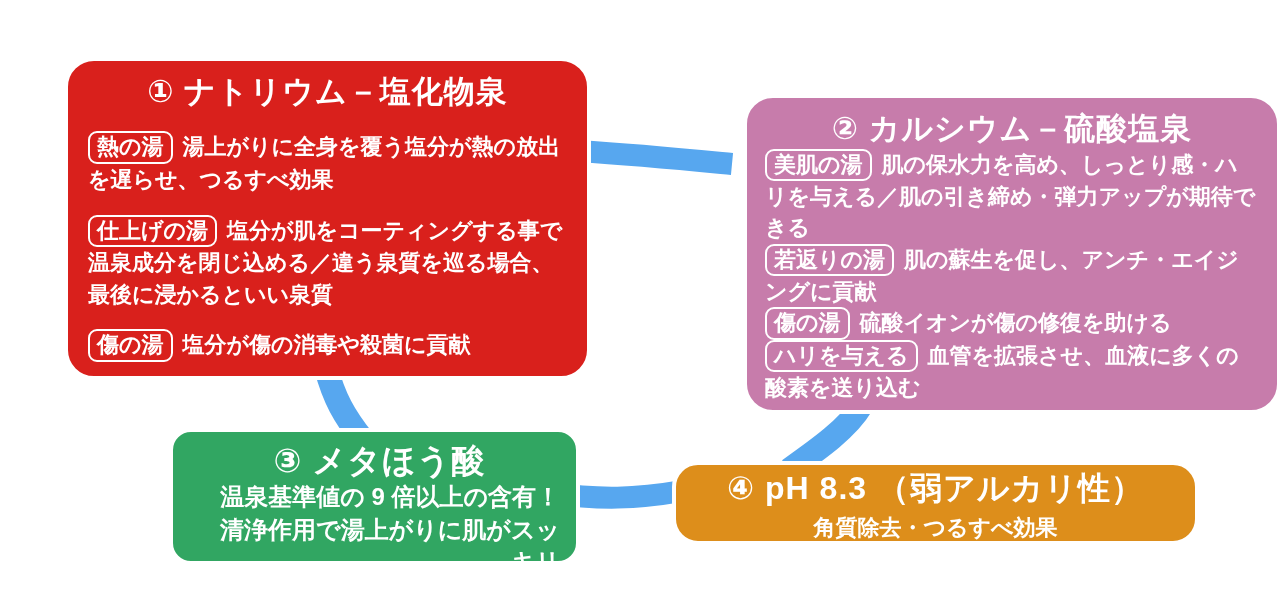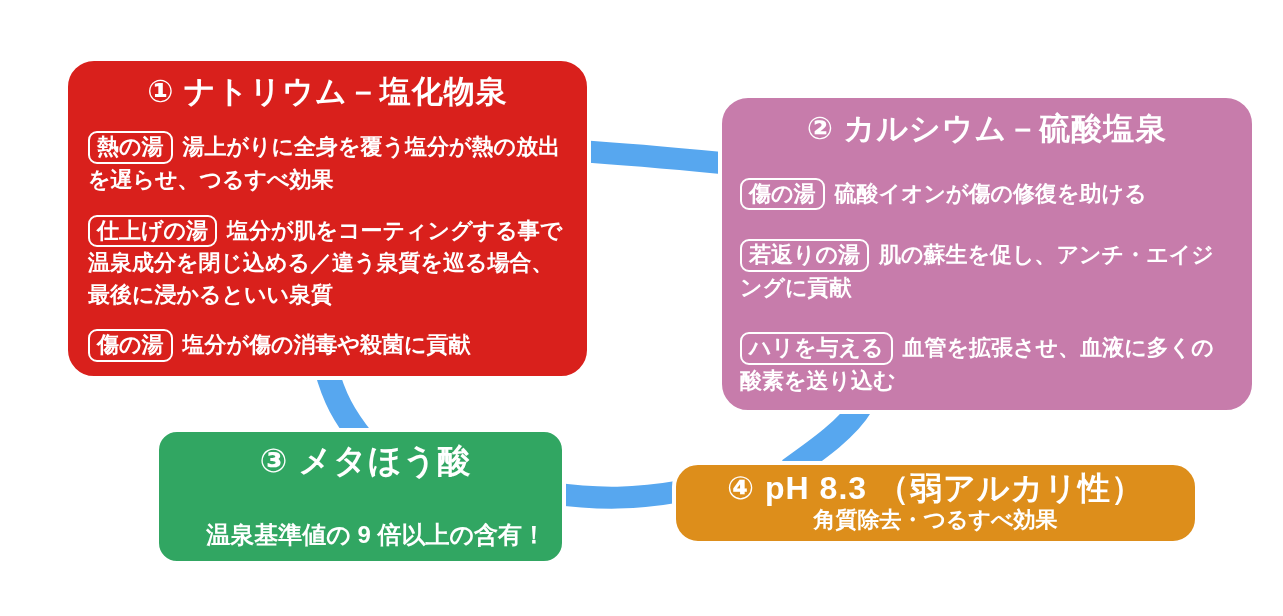--- a/index.html
+++ b/index.html
@@ -28,38 +28,38 @@
     display:inline-block;border:2px solid #ffffff;border-radius:9px;
     padding:0px 7px 1px;margin-right:10px;line-height:1.25;
   }
 
   #node-sodium-chloride{
     left:64px;top:57px;width:527px;height:323px;
     background:var(--c1,#d9201c);border-radius:30px;
     padding:12px 20px 14px;justify-content:space-between;
   }
   #node-calcium-sulfate{
-    left:718px;top:94px;width:538px;height:320px;
+    left:743px;top:94px;width:538px;height:320px;
     background:var(--c2,#c77cab);border-radius:30px;
     padding:12px 18px 14px;justify-content:space-between;
   }
   #node-metaboric-acid{
-    left:155px;top:428px;width:411px;height:137px;
+    left:169px;top:428px;width:411px;height:137px;
     background:var(--c3,#31a662);border-radius:22px;
     padding:8px 16px 10px 26px;justify-content:space-between;
   }
   #node-metaboric-acid .node-title{font-size:33px;}
   #node-metaboric-acid .plain-line{margin:0;font-weight:700;font-size:24px;line-height:1.35;text-align:right;}
   #node-ph{
     left:672px;top:461px;width:527px;height:84px;
     background:var(--c4,#dd8e1b);border-radius:26px;
     padding:5px 10px 7px;justify-content:flex-start;align-items:center;
   }
   #node-ph .node-title{font-size:32px;line-height:1.15;}
-  #node-ph .plain-line{margin:0;font-weight:700;font-size:22px;line-height:1.2;text-align:center;}
+  #node-ph .plain-line{margin:8px;font-weight:700;font-size:22px;line-height:1.2;text-align:center;}
 </style>
 </head>
 <body>
 
 <div id="canvas">
 
   <svg id="connector-layer" viewBox="0 0 1283 616" xmlns="http://www.w3.org/2000/svg">
     <path d="M 578 151 C 640 155 680 159 732 164" stroke-width="22"></path>
     <path d="M 326 368 C 334 398 344 416 363 440" stroke-width="24"></path>
     <path d="M 861 406 C 848 428 820 448 789 470" stroke-width="24"></path>
@@ -75,33 +75,37 @@
       <span class="tag">仕上げの湯</span><span>塩分が肌をコーティングする事で温泉成分を閉じ込める／違う泉質を巡る場合、最後に浸かるといい泉質</span>
     </p>
     <p class="item">
       <span class="tag">傷の湯</span><span>塩分が傷の消毒や殺菌に貢献</span>
     </p>
   </div>
 
   <div class="node" id="node-calcium-sulfate">
     <h2 class="node-title">② カルシウム－硫酸塩泉</h2>
     <p class="item">
-      <span class="tag">傷の湯</span><span>硫酸イオンが傷の修復を助ける</span>
+      <span class="tag">美肌の湯</span><span>肌の保水力を高め、しっとり感・ハリを与える／肌の引き締め・弾力アップが期待できる</span>
     </p>
     <p class="item">
       <span class="tag">若返りの湯</span><span>肌の蘇生を促し、アンチ・エイジングに貢献</span>
+    </p>
+    <p class="item">
+      <span class="tag">傷の湯</span><span>硫酸イオンが傷の修復を助ける</span>
     </p>
     <p class="item">
       <span class="tag">ハリを与える</span><span>血管を拡張させ、血液に多くの酸素を送り込む</span>
     </p>
   </div>
 
   <div class="node" id="node-metaboric-acid">
     <h2 class="node-title">③ メタほう酸</h2>
     <p class="plain-line">温泉基準値の 9 倍以上の含有！</p>
+    <p class="plain-line">清浄作用で湯上がりに肌がスッキリ</p>
   </div>
 
   <div class="node" id="node-ph">
     <h2 class="node-title">④ pH 8.3 （弱アルカリ性）</h2>
     <p class="plain-line">角質除去・つるすべ効果</p>
   </div>
 
 </div>
 
 </body></html>

